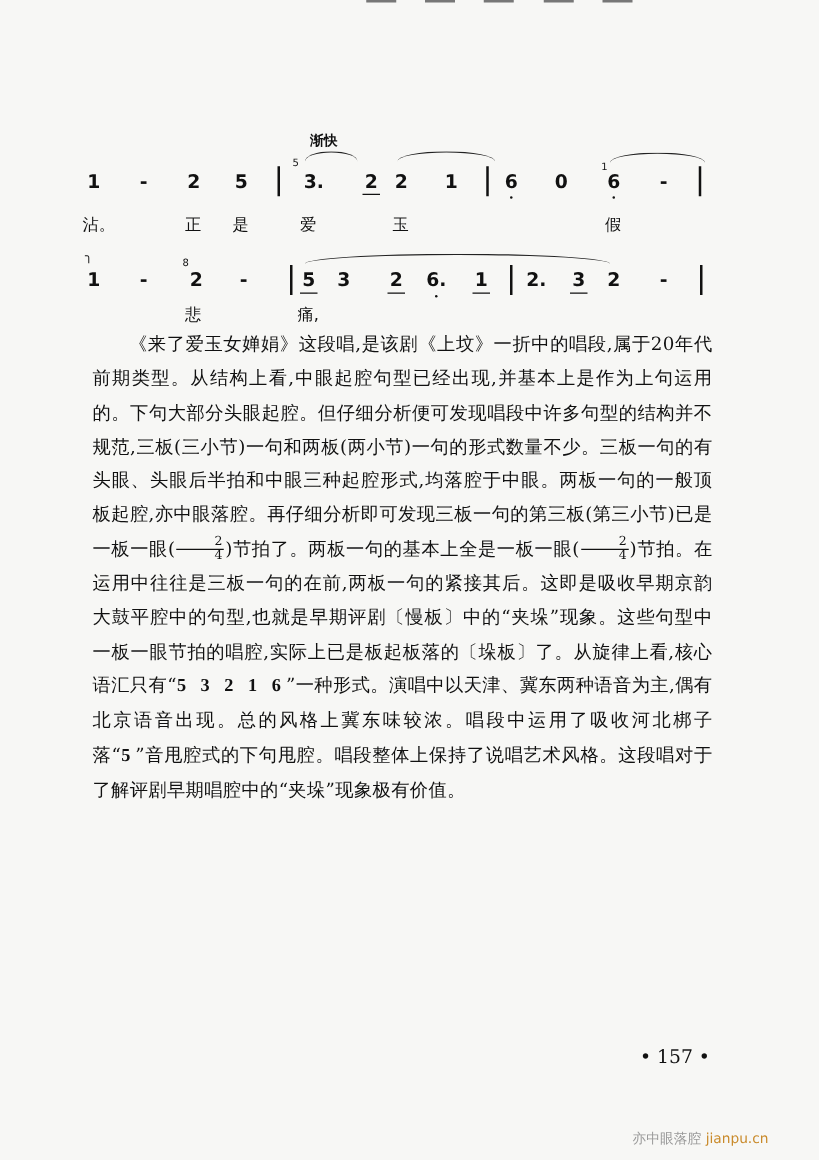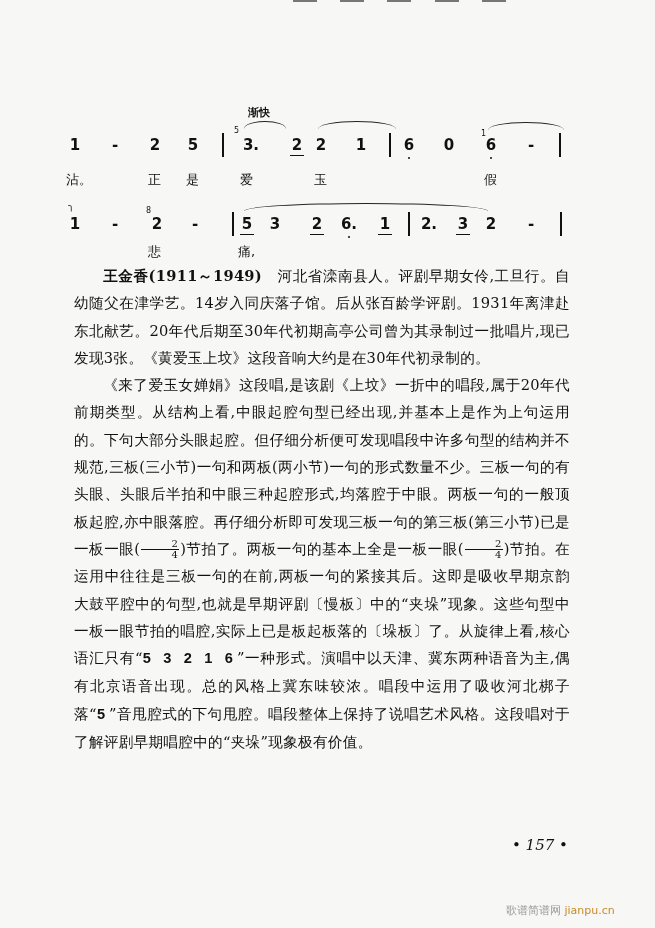--- a/index.html
+++ b/index.html
@@ -26,22 +26,22 @@
   .body-text {
     position:absolute; left:74px; top:262px; width:496px;
     font-size:14.6px; line-height:27.3px; text-align:justify; letter-spacing:0.3px;
   }
   .body-text p { margin:0; text-indent:2em; }
   .body-text p.first { }
   .heading-name { font-weight:bold; font-family:"DejaVu Serif", serif; }
   .frac { display:inline-block; vertical-align:middle; text-align:center; font-size:10px; line-height:10px; margin:0 1px; }
   .frac span { display:block; }
   .frac .num { border-bottom:1px solid #111; padding:0 1px; }
-  .mono-bold { font-family:Liberation Sans, sans-serif; font-weight:bold; letter-spacing:4px;margin-top:20px; }
-  .page-number { position:absolute; left:512px; top:836px; font-style:italic; font-size:15px; }
+  .mono-bold { font-family:Liberation Serif, serif; font-weight:bold; letter-spacing:4px;margin-top:20px; }
+  .page-number { position:absolute; left:512px; top:836px; font-size:15px; }
   .watermark {
     position:absolute; left:506px; top:903px; font-size:11px; color:#999;
     font-family:"DejaVu Sans", sans-serif;
   }
   .watermark .url { color:#c98a2a; }
 </style>
 </head>
 <body>
 
 <div>
@@ -104,22 +104,21 @@
   <span class="note ul" style="left:456px;top:215px;">3</span>
   <span class="note" style="left:484px;top:215px;">2</span>
   <span class="note" style="left:524px;top:215px;">-</span>
   <div class="barline" style="left:560px;top:212px;"></div>
 
   <span class="lyric" style="left:148px;top:243px;">悲</span>
   <span class="lyric" style="left:238px;top:243px;">痛,</span>
 </div>
 
 <div class="body-text">
-  <p class="first"><span class="heading-name">王金香(1911～1949)</span>&nbsp;&nbsp;&nbsp;<span>河北省滦南县人。评剧早期女伶,工旦行。自幼随父在津学艺。14岁入同庆落子馆。后从张百龄学评剧。1931年离津赴东北献艺。20年代后期至30年代初期高亭公司曾为其录制过一批唱片,现已发现3张。《黄爱玉上坟》这段音响大约是在30年代初录制的。</span></p>
   <p><span>《来了爱玉女婵娟》这段唱,是该剧《上坟》一折中的唱段,属于20年代前期类型。从结构上看,中眼起腔句型已经出现,并基本上是作为上句运用的。下句大部分头眼起腔。但仔细分析便可发现唱段中许多句型的结构并不规范,三板(三小节)一句和两板(两小节)一句的形式数量不少。三板一句的有头眼、头眼后半拍和中眼三种起腔形式,均落腔于中眼。两板一句的一般顶板起腔,亦中眼落腔。再仔细分析即可发现三板一句的第三板(第三小节)已是一板一眼(</span><span class="frac"><span class="num">2</span><span>4</span></span><span>)节拍了。两板一句的基本上全是一板一眼(</span><span class="frac"><span class="num">2</span><span>4</span></span><span>)节拍。在运用中往往是三板一句的在前,两板一句的紧接其后。这即是吸收早期京韵大鼓平腔中的句型,也就是早期评剧〔慢板〕中的“夹垛”现象。这些句型中一板一眼节拍的唱腔,实际上已是板起板落的〔垛板〕了。从旋律上看,核心语汇只有“</span><span class="mono-bold">5 3 2 1 6</span><span>”一种形式。演唱中以天津、冀东两种语音为主,偶有北京语音出现。总的风格上冀东味较浓。唱段中运用了吸收河北梆子落“</span><span class="mono-bold">5</span><span>”音甩腔式的下句甩腔。唱段整体上保持了说唱艺术风格。这段唱对于了解评剧早期唱腔中的“夹垛”现象极有价值。</span></p>
 </div>
 
 <div class="page-number">• 157 •</div>
 
 <div class="watermark">
-  <span>歌谱简谱网</span>
+  <span>亦中眼落腔</span>
   <span class="url">jianpu.cn</span>
 </div>
 
 </body></html>

